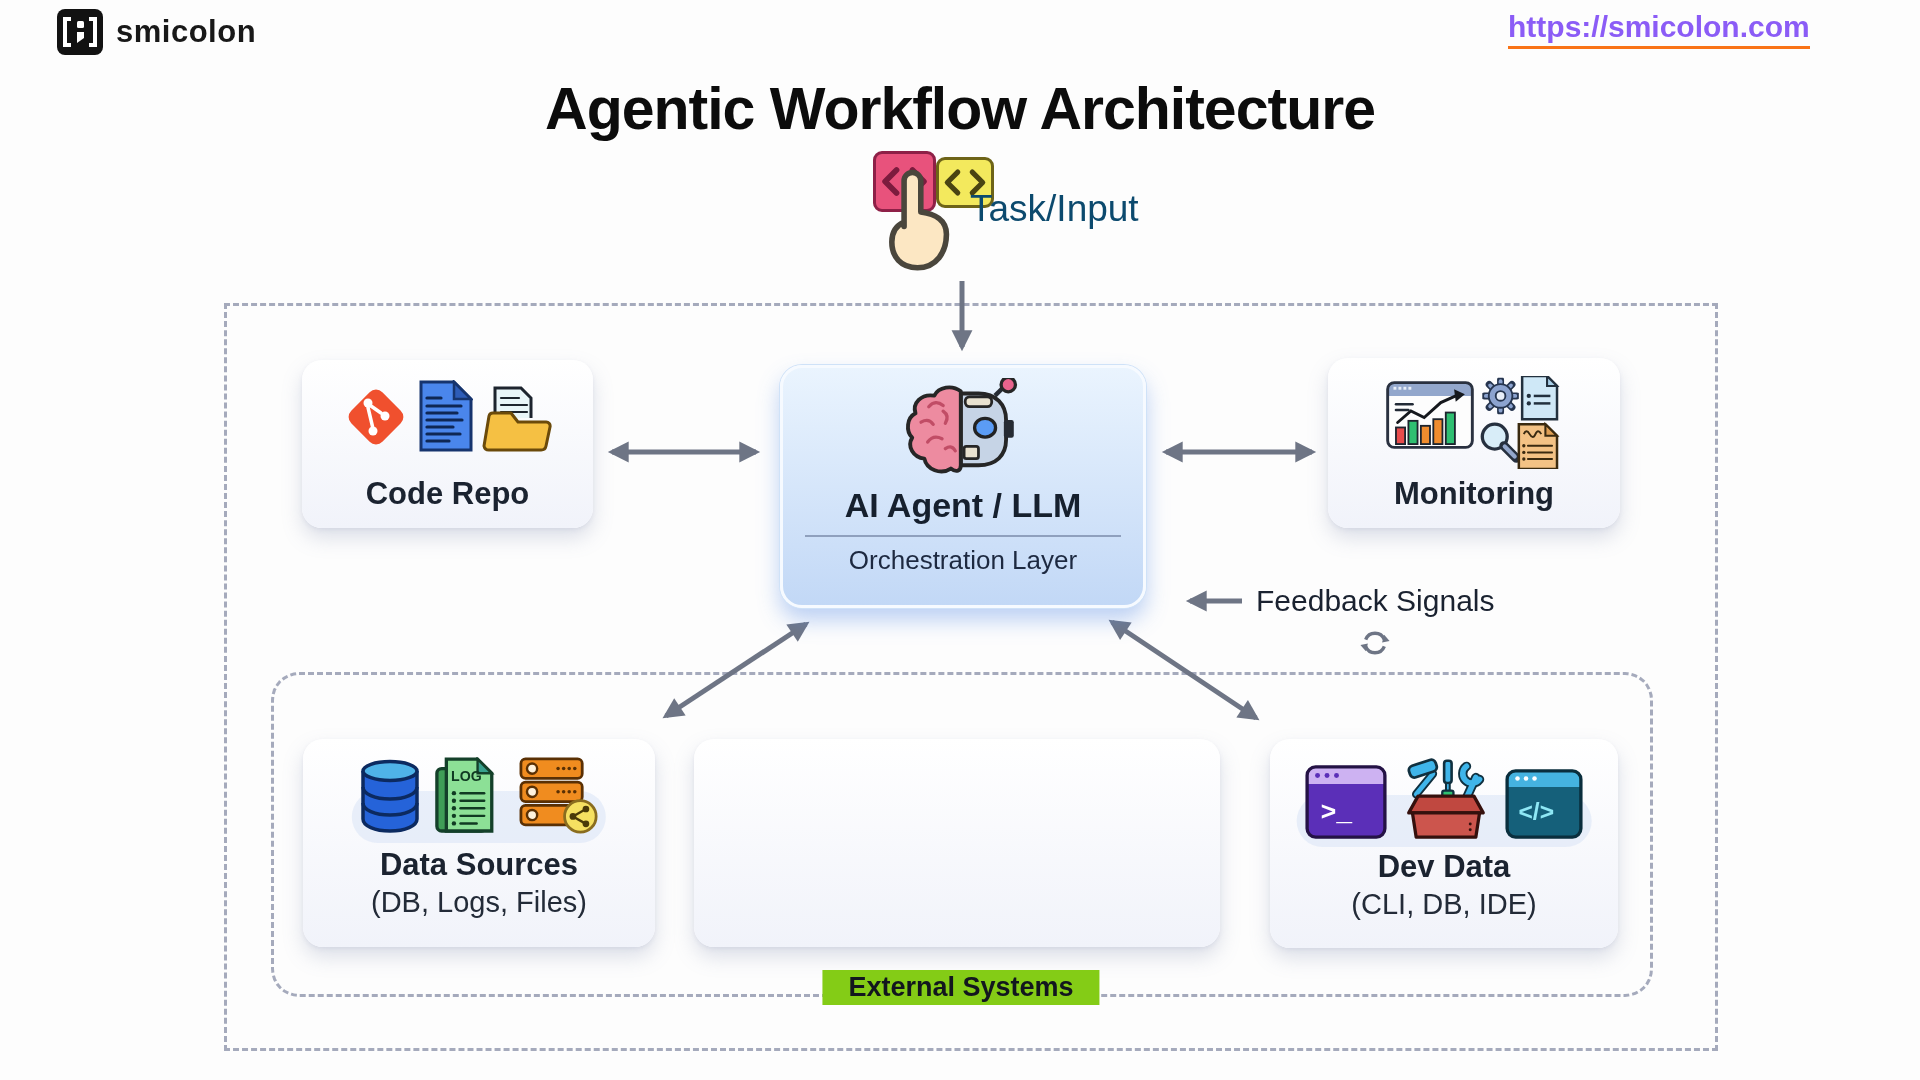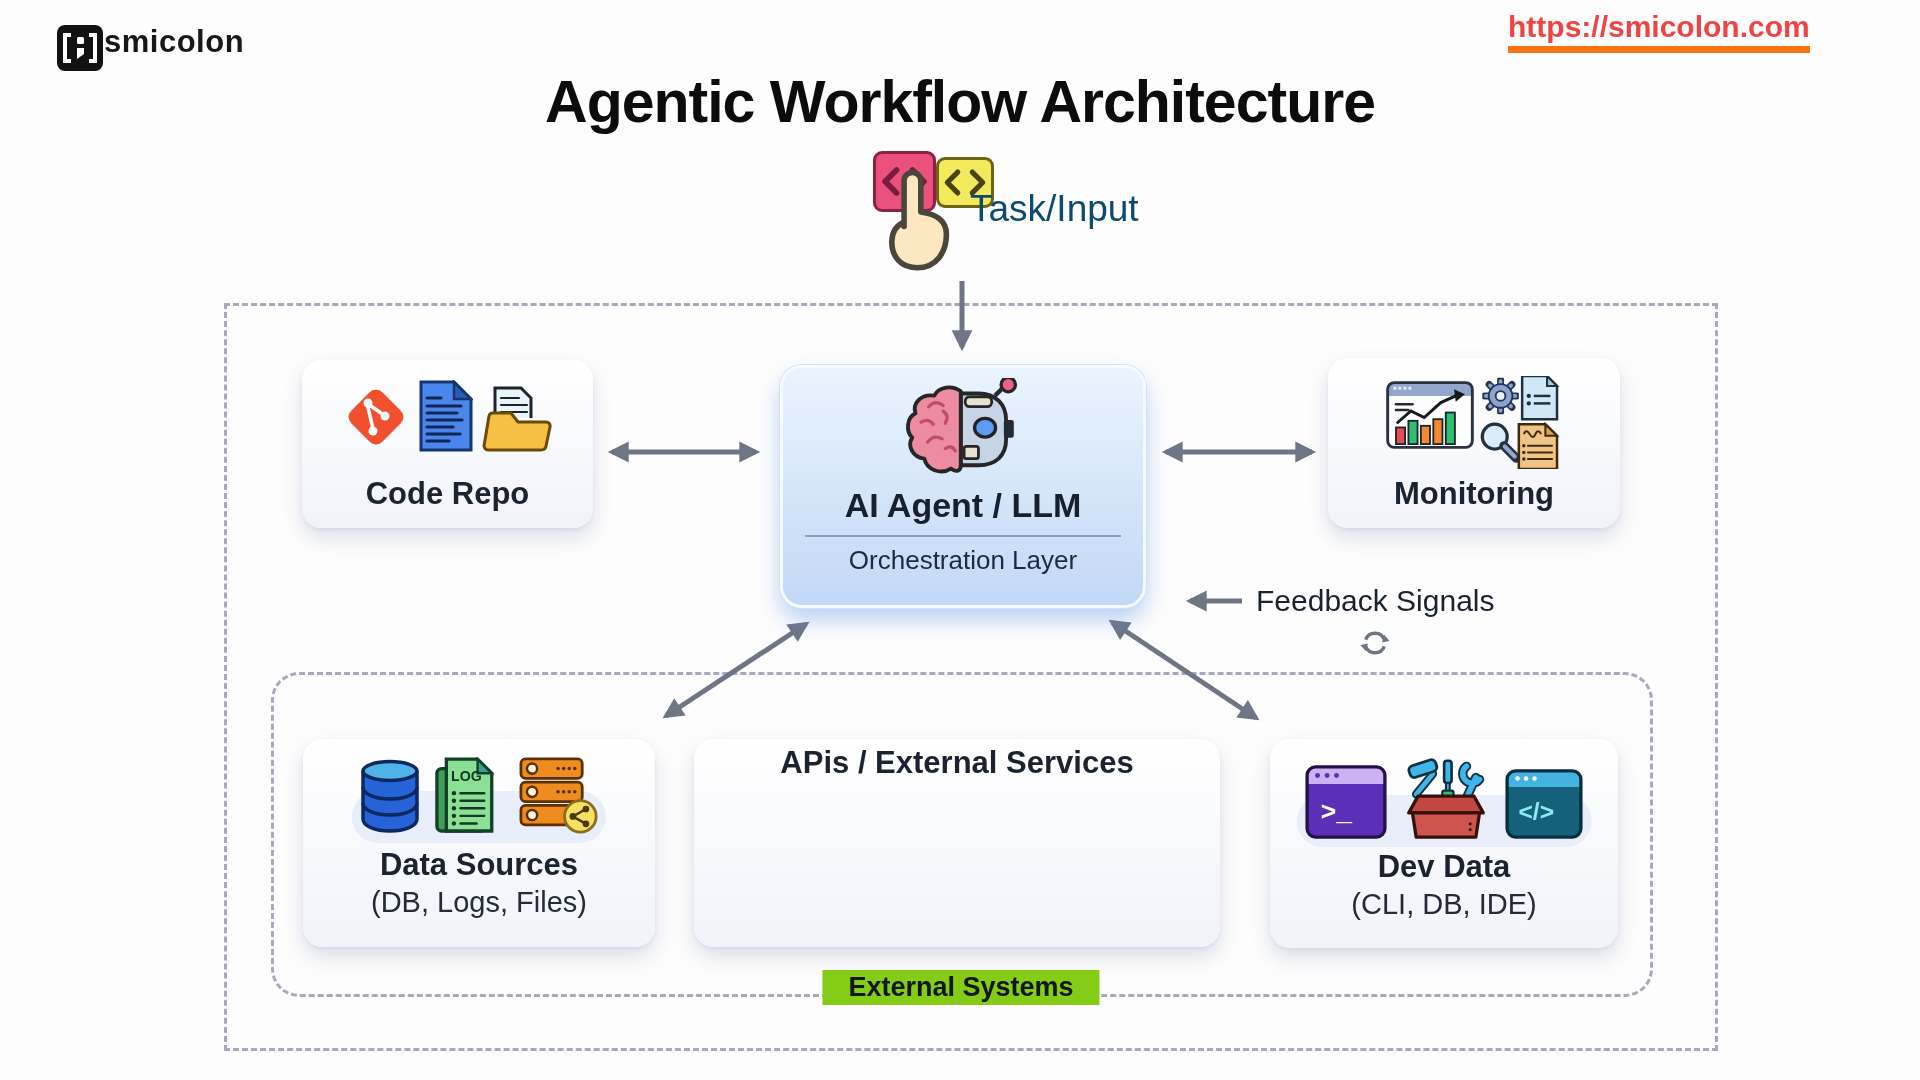--- a/index.html
+++ b/index.html
@@ -1,24 +1,24 @@
 <!DOCTYPE html>
 <html><head>
 <meta charset="utf-8">
 <style>
   html,body{margin:0;padding:0;background:#ffffff;}
   .stage{position:relative;width:1920px;height:1080px;background:#fdfdfd;
          font-family:"Liberation Sans",sans-serif;overflow:hidden;}
 
   
-  .logo{position:absolute;left:56px;top:24px;display:flex;gap:0;}
+  .logo{position:absolute;left:56px;top:8px;display:flex;align-items:center;gap:12px;}
   .logo-text{font-size:31px;font-weight:600;color:#181818;letter-spacing:.5px;}
-  .url{position:absolute;left:1508px;top:10px;font-size:30px;font-weight:700;color:#ef4444;
-       text-decoration:none;border-bottom:7px solid #f97316;padding-bottom:2px;}
-  .title{position:absolute;left:0;right:0;top:60px;margin:8px;text-align:center;
+  .url{position:absolute;left:1508px;top:10px;font-size:30px;font-weight:700;color:#8b5cf6;
+       text-decoration:none;border-bottom:3px solid #f97316;padding-bottom:2px;}
+  .title{position:absolute;left:0;right:0;top:60px;margin:15px;text-align:center;
          font-size:59px;font-weight:700;color:#0c0c0c;letter-spacing:-1px;}
 
   
   .key{position:absolute;border-radius:9px;z-index:7;}
   .key svg{width:100%;height:100%;}
   .key-pink{left:873px;top:151px;width:57px;height:55px;background:#e8527c;border:3.5px solid #8e2047;color:#7c1b3e;}
   .key-yellow{left:936px;top:157px;width:52px;height:45px;background:#f3e95d;border:3.5px solid #6e6418;color:#4a4412;}
   .hand{position:absolute;left:874px;top:166px;width:78px;height:112px;z-index:9;}
   .task-label{position:absolute;left:970px;top:188px;font-size:37px;font-weight:500;color:#0c4a6e;z-index:8;}
 
@@ -341,21 +341,20 @@
               <circle cx="6" cy="36" r="2"></circle>
               <circle cx="6" cy="44" r="2"></circle>
             </g>
         </g>
       </svg>
     </div>
     <div class="card-label">Monitoring</div>
   </div>
 
   <div class="card" id="card-apis">
-    <div class="card-label">APis / External Services</div>
   </div>
 
   <div class="card" id="card-dev">
     <div class="icons">
       <div class="icon-pill"></div>
       <svg width="82" height="74" viewBox="0 0 86 78">
         <rect x="2" y="2" width="82" height="74" rx="9" fill="#5b2fb8"></rect>
         <path d="M2 11 q0 -9 9 -9 h64 q9 0 9 9 v9 H2 z" fill="#cdb2f2"></path>
         <rect x="2" y="2" width="82" height="74" rx="9" fill="none" stroke="#241245" stroke-width="3.5"></rect>
         <g fill="#5b2fb8">

